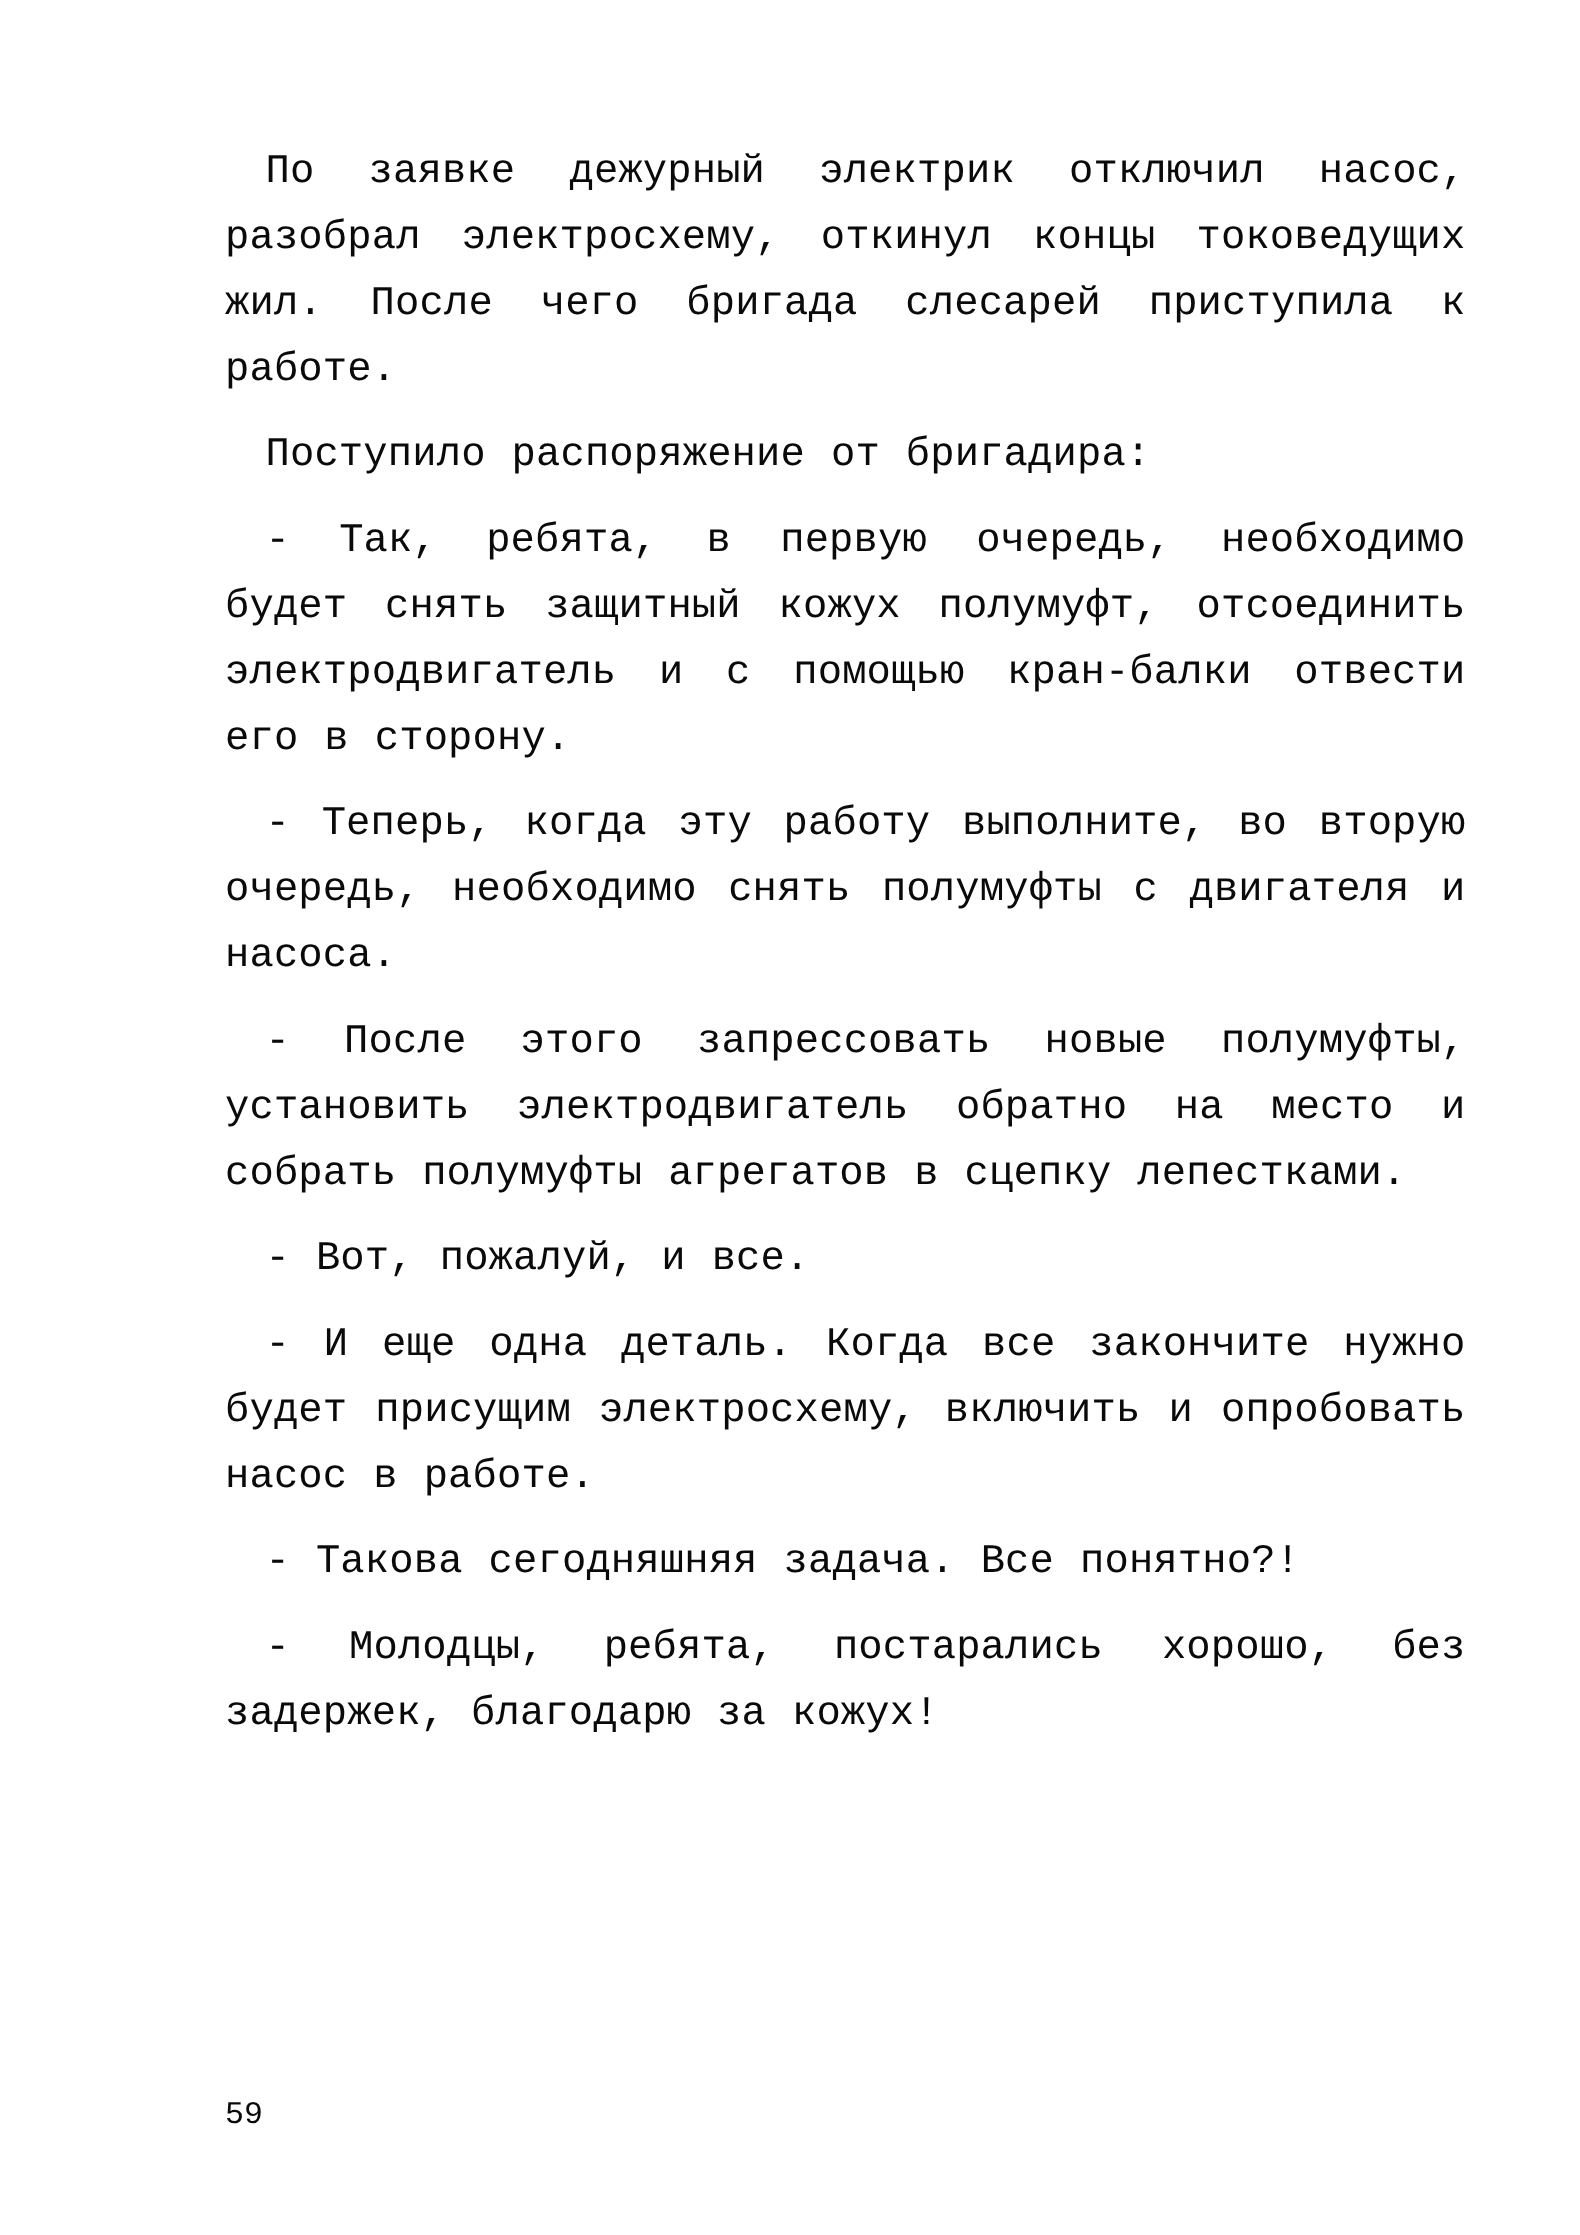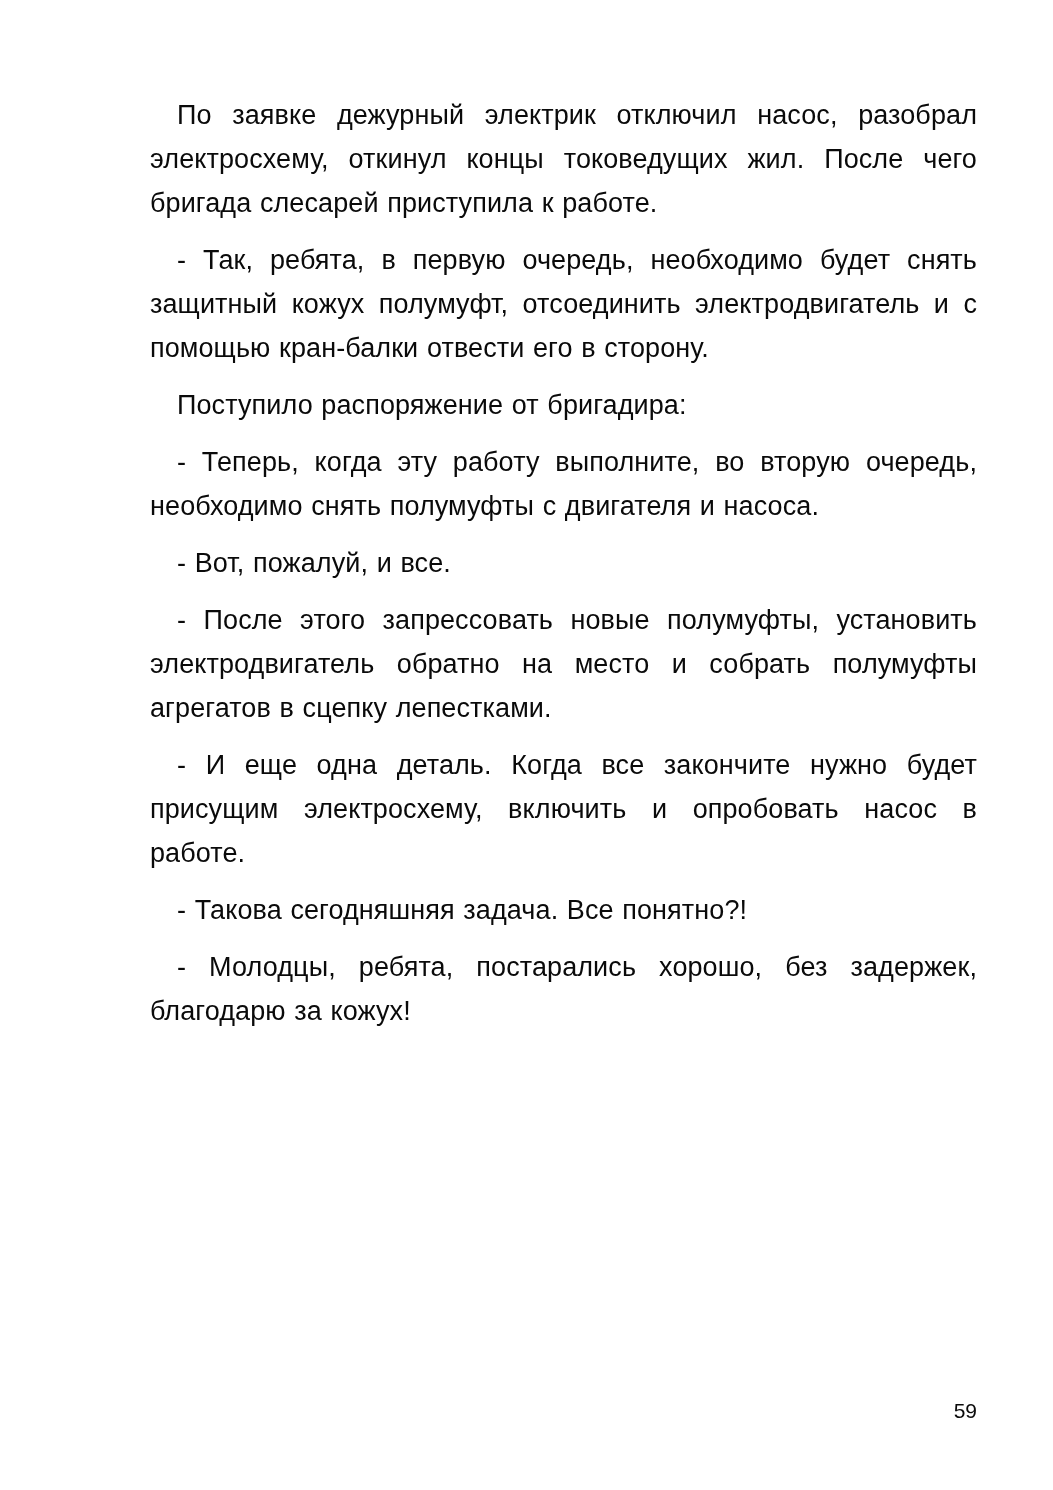--- a/index.html
+++ b/index.html
@@ -13,48 +13,49 @@
     font-family: "Liberation Sans", "DejaVu Sans", sans-serif;
     color: #0a0a0a;
     overflow: hidden;
   }
   .page {
     box-sizing: border-box;
     width: 1053px;
     height: 1490px;
     padding: 93px 76px 0 150px;
     position: relative;
+    font-family: Liberation Mono, monospace;
   }
   .para {
     margin: 0 0 13px 0;
     font-size: 27px;
     line-height: 44px;
     text-align: justify;
     text-align-last: left;
     text-indent: 27px;
     letter-spacing: 0.1px;
     word-spacing: 1px;
   }
   .page-footer {
     position: absolute;
     left: 150px;
     right: 76px;
     top: 1396px;
-    text-align: right;
+    text-align: left;
     font-size: 21px;
     line-height: 30px;
   }
 </style>
 </head>
 <body>
 
 <div class="page">
   <p class="para">По заявке дежурный электрик отключил насос, разобрал электросхему, откинул концы токоведущих жил. После чего бригада слесарей приступила к работе.</p>
+  <p class="para">Поступило распоряжение от бригадира:</p>
   <p class="para">- Так, ребята, в первую очередь, необходимо будет снять защитный кожух полумуфт, отсоединить электродвигатель и с помощью кран-балки отвести его в сторону.</p>
-  <p class="para">Поступило распоряжение от бригадира:</p>
   <p class="para">- Теперь, когда эту работу выполните, во вторую очередь, необходимо снять полумуфты с двигателя и насоса.</p>
+  <p class="para">- После этого запрессовать новые полумуфты, установить электродвигатель обратно на место и собрать полумуфты агрегатов в сцепку лепестками.</p>
   <p class="para">- Вот, пожалуй, и все.</p>
-  <p class="para">- После этого запрессовать новые полумуфты, установить электродвигатель обратно на место и собрать полумуфты агрегатов в сцепку лепестками.</p>
   <p class="para">- И еще одна деталь. Когда все закончите нужно будет присущим электросхему, включить и опробовать насос в работе.</p>
   <p class="para">- Такова сегодняшняя задача. Все понятно?!</p>
   <p class="para">- Молодцы, ребята, постарались хорошо, без задержек, благодарю за кожух!</p>
   <div class="page-footer">59</div>
 </div>
 
 </body></html>

